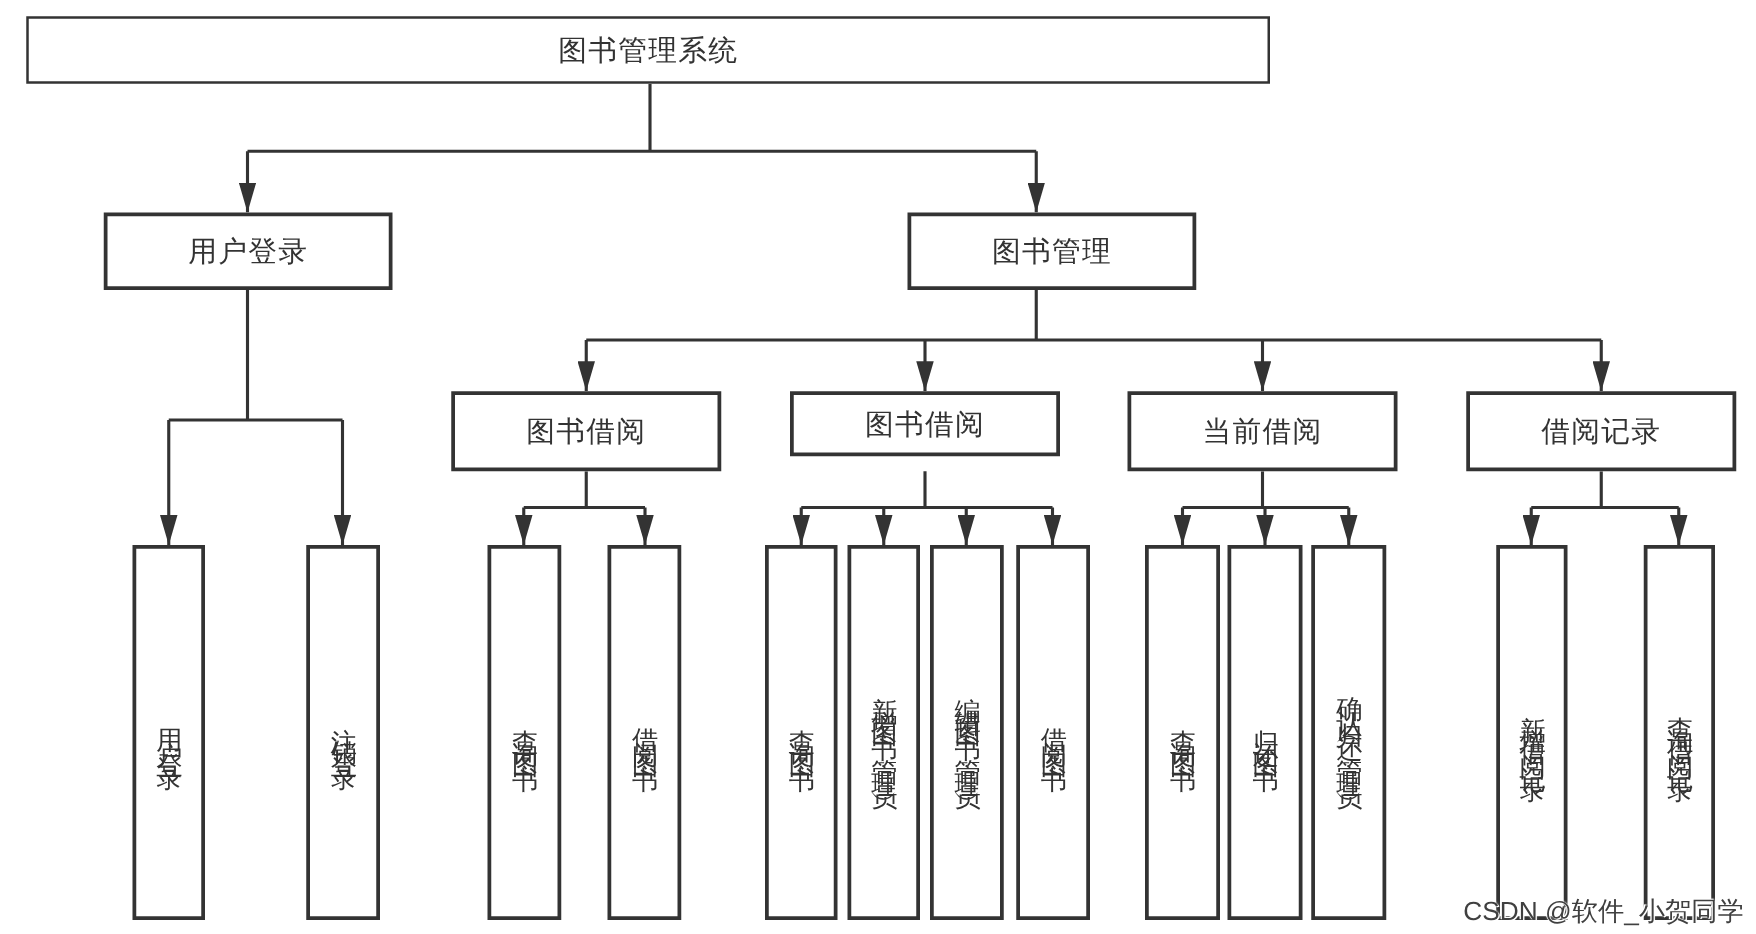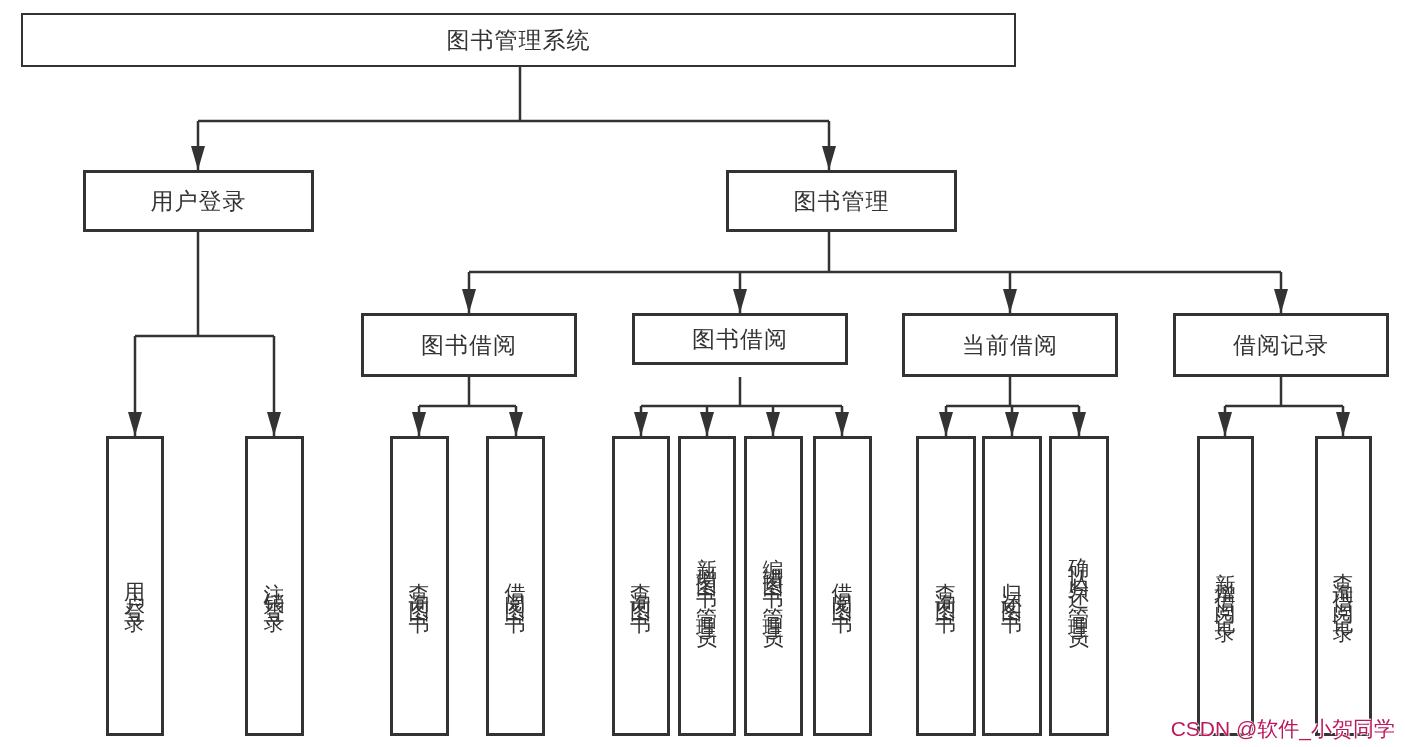--- a/index.html
+++ b/index.html
@@ -43,21 +43,21 @@
     line-height: 1;
     color: #333333;
     white-space: nowrap;
   }
   .watermark {
     position: absolute;
     right: 10px;
     bottom: 4px;
     z-index: 5;
     font-size: 21px;
-    color: #be185d;
+    color: #404040;
     text-shadow: 0 0 2px #ffffff, 1px 1px 0 #ffffff, -1px -1px 0 #ffffff;
     white-space: nowrap;
   }
 </style>
 </head>
 <body>
 
 <div class="stage">
 
   <svg class="connectors" viewBox="0 0 1405 747" xmlns="http://www.w3.org/2000/svg">

